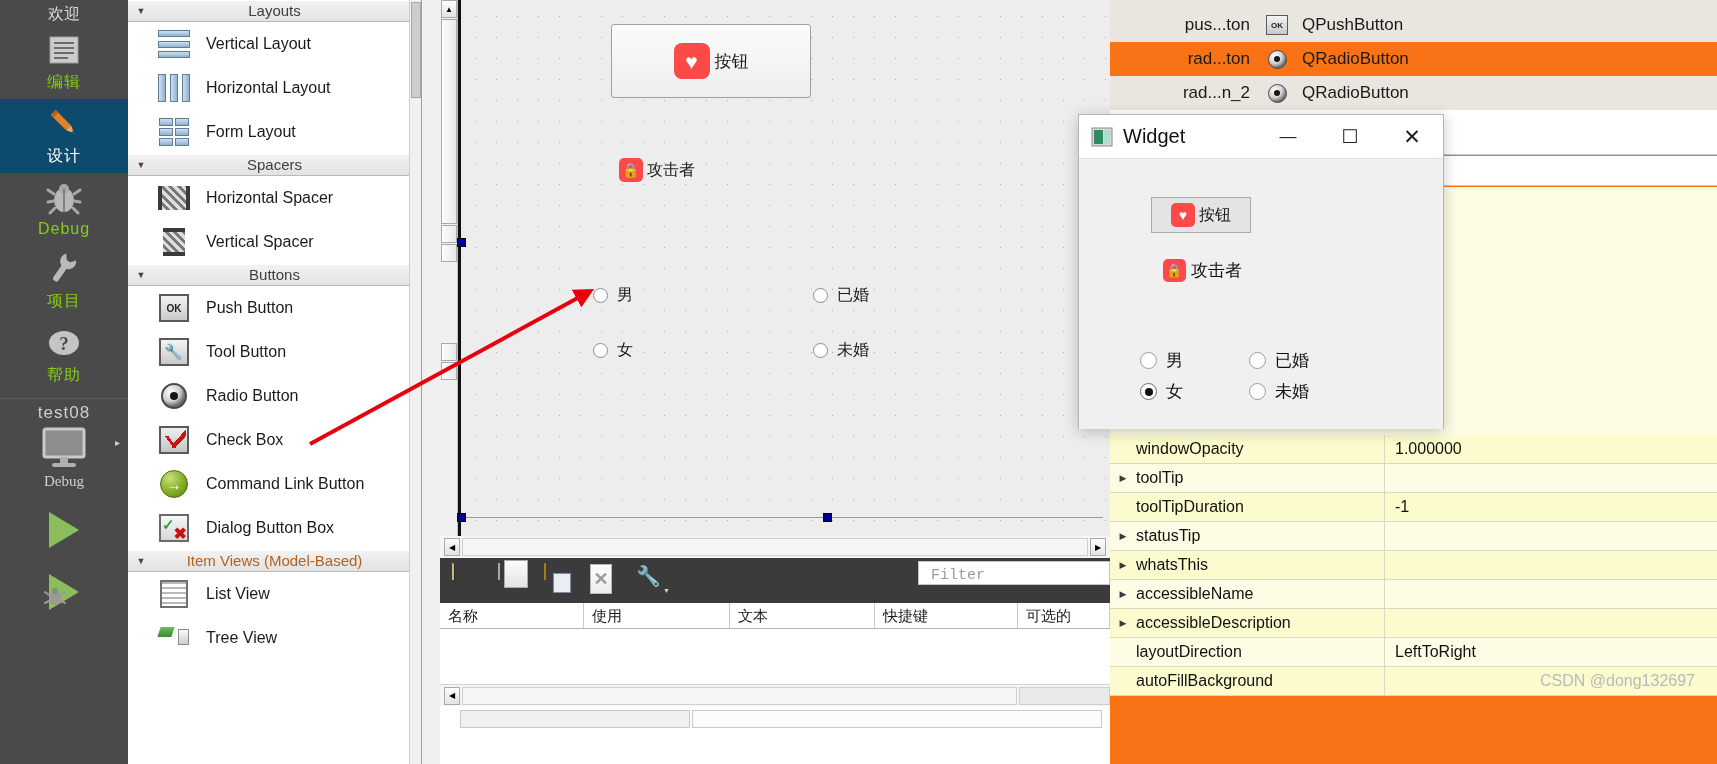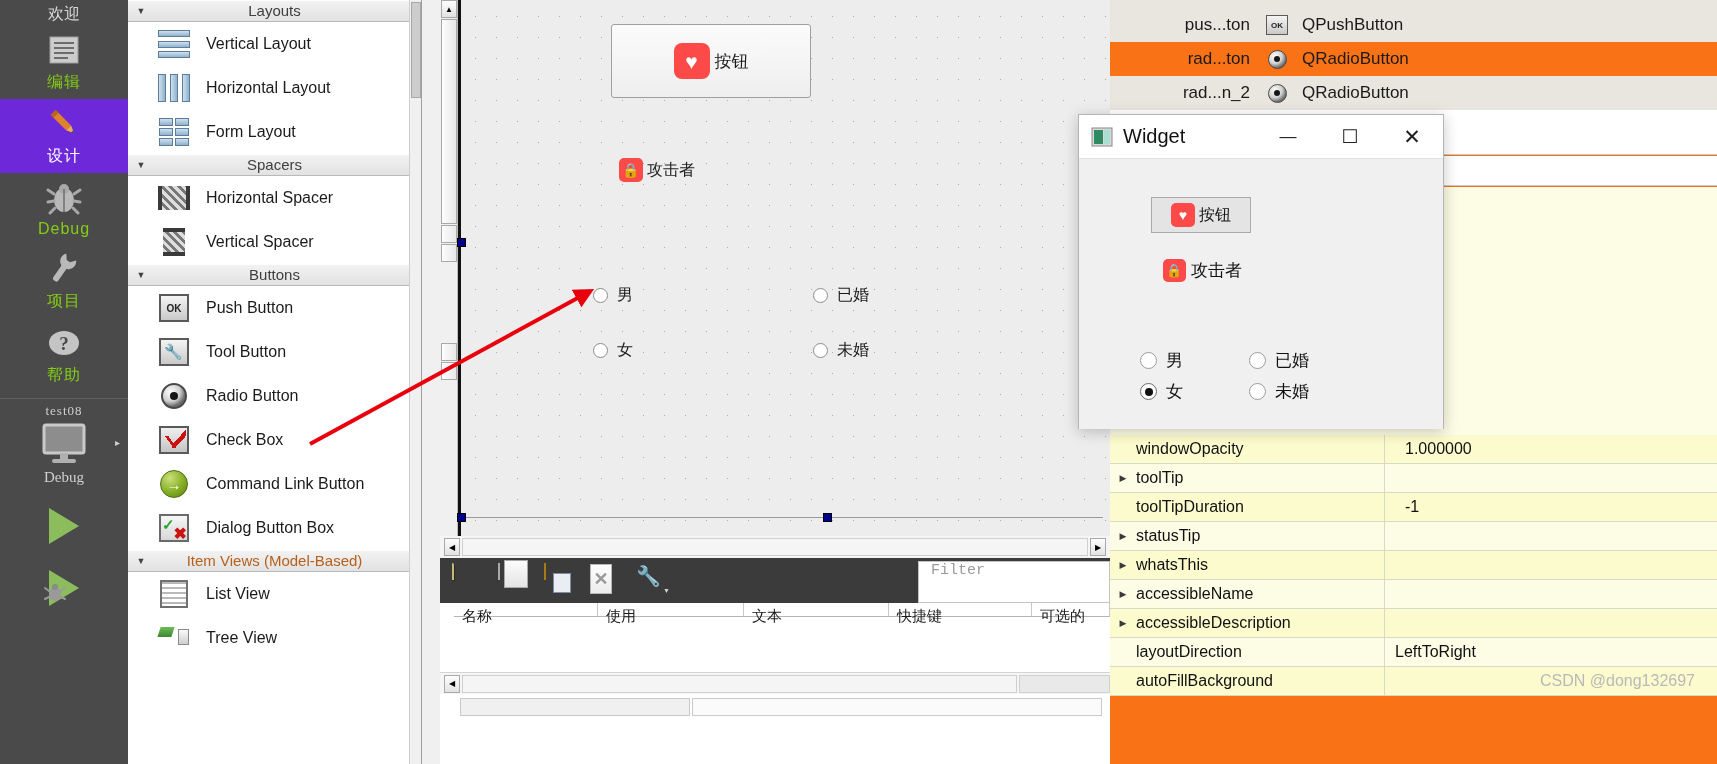--- a/index.html
+++ b/index.html
@@ -16,26 +16,26 @@
   .modebar {
     position:absolute; left:0; top:0; width:128px; height:764px;
     background:#4a4a4a; color:#d4d4d4;
     display:flex; flex-direction:column; align-items:center;
   }
   .mode-item {
     width:128px; display:flex; flex-direction:column; align-items:center;
     justify-content:flex-end; padding:6px 0 6px; color:#84cc16;
     font-size:15px; position:relative;
   }
-  .mode-item.selected { background:#6d28d9; color:#ffffff; }
+  .mode-item.selected { background:#0c4a6e; color:#ffffff; }
   .mode-item .mi-label { margin-top:3px; font-size:16px; letter-spacing:1px; }
   .mode-icon { width:38px; height:38px; display:flex; align-items:center; justify-content:center;}
   .welcome-label { font-size:16px; padding-top:4px; color:#d4d4d4; }
   .mb-sep { width:128px; height:1px; background:#5e5e5e; margin:6px 0 4px; }
-  .kit-name { font-size:13px; color:#cfcfcf; font-family:Liberation Serif, serif; letter-spacing:1px;}
+  .kit-name { font-size:17px; color:#cfcfcf; font-family:Liberation Sans, sans-serif; letter-spacing:1px;}
   .kit-block { display:flex; flex-direction:column; align-items:center; width:128px; position:relative;}
   .kit-arrow { position:absolute; right:8px; top:34px; color:#d0d0d0; font-size:10px; }
   .run-tri { width:0;height:0;border-left:30px solid #8bbd5c;border-top:18px solid transparent;border-bottom:18px solid transparent;}
 
   
   .widgetbox {
     position:absolute; left:128px; top:0; width:294px; height:764px;
     background:#ffffff; border-right:1px solid #9e9e9e;
     overflow:hidden;
   }
@@ -137,23 +137,23 @@
   .ae-ico { width:32px;height:34px; position:relative; }
   .ico-newfile{width:22px;height:30px;background:linear-gradient(#fdf6d8,#f3e6ab);border:1px solid #c9b77a;
     border-radius:1px 6px 1px 1px; box-shadow:1px 1px 1px rgba(0,0,0,.3);}
   .ico-copy{width:24px;height:28px;background:linear-gradient(#fcfcfc,#dedede);border:1px solid #a9a9a9;position:relative;}
   .ico-copy:before{content:"";position:absolute;left:5px;top:-4px;width:22px;height:26px;background:linear-gradient(#fcfcfc,#e4e4e4);border:1px solid #a9a9a9;}
   .ico-paste{width:26px;height:30px;background:linear-gradient(#f5c73a,#d79a15);border:1px solid #a87b10;position:relative;}
   .ico-paste:after{content:"";position:absolute;left:8px;top:9px;width:16px;height:18px;background:#e9eef5;border:1px solid #7b8ea5;}
   .ico-delfile{width:22px;height:30px;background:linear-gradient(#fdfdfd,#ececec);border:1px solid #b8b8b8;
     display:flex;align-items:center;justify-content:center;color:#9a9a9a;font-size:18px;font-weight:bold;}
   .ico-wrench{color:#d6d6d6;font-size:20px;}
-  .ae-filter { position:absolute; right:0; top:3px; width:192px; height:42px; background:#fff; border:1px solid #c4c4c4;
-    display:flex;align-items:flex-start;padding-left:12px;color:#9b9b9b; font-family:"Liberation Mono", monospace; font-size:15px;}
-  .ae-header { height:14px; display:flex; border-bottom:1px solid #b5b5b5; background:#fff;margin-left:14px; }
+  .ae-filter { position:absolute; right:0; top:3px; width:192px; height:24px; background:#fff; border:1px solid #c4c4c4;
+    display:flex;align-items:flex-end;padding-left:12px;color:#9b9b9b; font-family:"Liberation Mono", monospace; font-size:15px;}
+  .ae-header { height:26px; display:flex; border-bottom:1px solid #b5b5b5; background:#fff; }
   .ae-header div { border-right:1px solid #c9c9c9; padding-left:8px; line-height:26px; font-size:15px; color:#1a1a1a; }
   .ae-body { height:55px; background:#fff; }
   .ae-hscroll { height:22px; background:#f5f5f5; display:flex; align-items:center; border-top:1px solid #d4d4d4;}
   .ae-hscroll .lb{width:16px;height:18px;margin-left:4px;background:linear-gradient(#fdfdfd,#e3e3e3);border:1px solid #a9a9a9;
     display:flex;align-items:center;justify-content:center;font-size:8px;}
   .ae-hscroll .track{width:555px;height:18px;background:#f5f5f5;margin:0 2px;border:1px solid #cfcfcf;}
   .ae-hscroll .rest{flex:1;height:18px;background:#e9e9e9;border:1px solid #cfcfcf;}
   .ae-bottombar{height:22px;background:#fff;position:relative;}
   .ae-bottombar .sub{position:absolute;left:20px;top:4px;width:230px;height:18px;background:#f0f0f0;border:1px solid #c9c9c9;}
   .ae-bottombar .sub2{position:absolute;left:252px;top:4px;right:8px;height:18px;background:#fbfbfb;border:1px solid #c9c9c9;}
@@ -165,21 +165,21 @@
   .oi-name { width:150px; text-align:right; padding-right:10px; }
   .oi-icon { width:34px; display:flex; align-items:center; justify-content:center; }
   .oi-class { padding-left:8px; }
   .mini-ok { width:22px;height:20px;background:linear-gradient(#f4f4f4,#c9c9c9);border:1px solid #5a5a5a;
     display:flex;align-items:center;justify-content:center;font-size:8px;font-weight:bold;color:#222;}
   .mini-radio { width:19px;height:19px;border-radius:50%;background:radial-gradient(circle at 35% 32%,#fff,#d0d0d0 45%,#6b6b6b 72%);
     border:1.5px solid #4a4a4a;display:flex;align-items:center;justify-content:center;}
   .mini-radio i{width:6px;height:6px;border-radius:50%;background:#161616;display:block;}
   .prop-table { position:absolute; left:0; right:0; }
   .prop-row { height:29px; display:flex; align-items:center; border-bottom:1px solid #d9d9c4; font-size:16px; color:#111;}
-  .prop-row.y1 { background:#fbfbcd;gap:10px; }
+  .prop-row.y1 { background:#fbfbcd; }
   .prop-row.y2 { background:#fdfde6; }
   .prop-name { width:275px; display:flex; align-items:center; border-right:1px solid #d9d9c4; height:29px; }
   .prop-tri { width:26px; text-align:center; font-size:9px; color:#3a3a3a; }
   .prop-nolabel { width:26px; }
   .prop-val { flex:1; padding-left:10px; }
   .watermark { color:#b9b9b9; font-size:16px; }
 </style>
 </head>
 <body>
 

